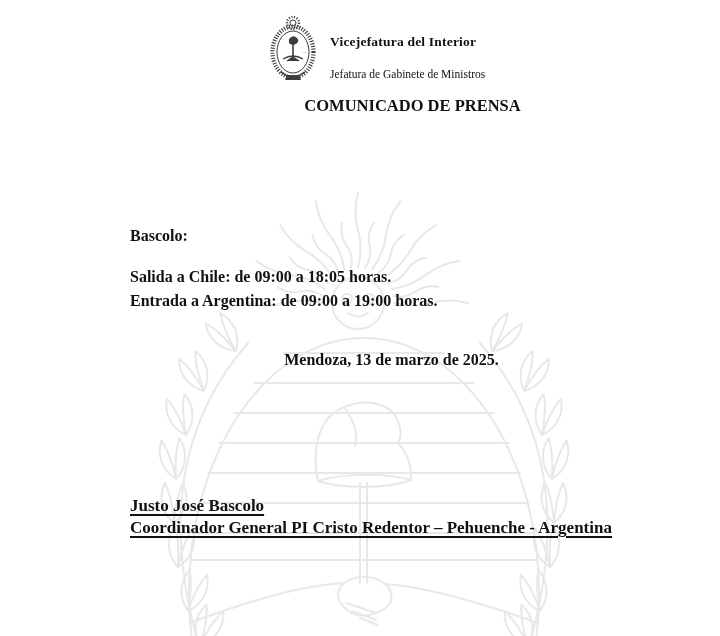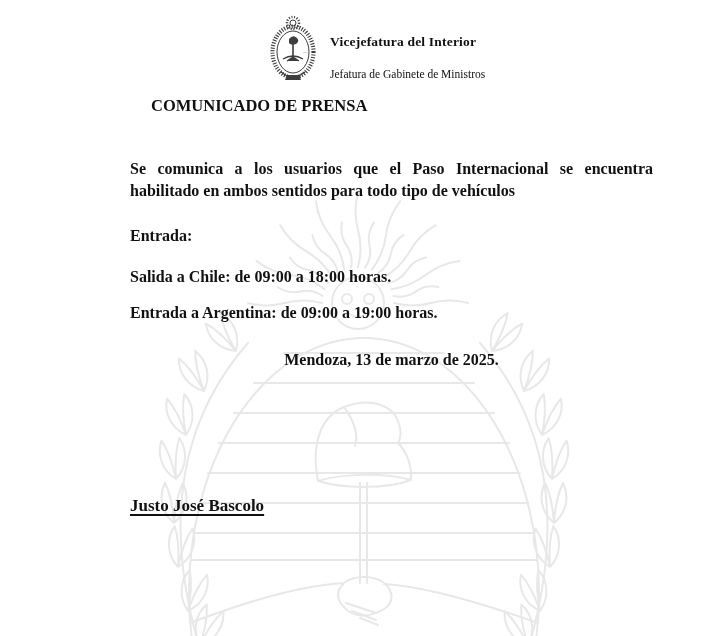--- a/index.html
+++ b/index.html
@@ -19,34 +19,34 @@
   #watermark path, #watermark ellipse, #watermark line, #watermark circle{
     fill:none;stroke:#e8e8e8;stroke-width:2;stroke-linecap:round;stroke-linejoin:round;
   }
   
   #logo{position:absolute;left:265px;top:15px;width:56px;height:66px;}
   .org-text{position:absolute;left:330px;}
   #org-name{top:34px;font-weight:bold;font-size:13.5px;letter-spacing:.2px;}
   #org-subtitle{top:36px;font-size:11.5px;margin-top:32px;}
   
   .doc-title{
-    position:absolute;left:130px;width:523px;text-align:left;
+    position:absolute;left:130px;width:523px;text-align:center;
     font-weight:bold;font-size:16.5px;line-height:24px;
   }
   #title-block{top:94px;}
   #title-line1{transform:translateX(21px);}
   .para{
     position:absolute;left:130px;width:523px;
     font-weight:bold;font-size:16px;line-height:22px;
   }
   #announcement{top:158px;}
   #announcement .j{text-align:justify;text-align-last:justify;}
   #schedule-heading{top:225px;}
   #schedule-exit{top:266px;}
-  #schedule-entry{top:302px;}
+  #schedule-entry{top:290px;}
   #dateline{top:349px;text-align:center;}
   #signature{top:495px;font-size:17px;}
   #signature .underlined{
     text-decoration:underline;
     text-decoration-thickness:1.5px;
     text-underline-offset:3px;
   }
 </style>
 </head>
 <body>
@@ -158,28 +158,25 @@
     </g>
   </svg>
 
   <div class="org-text" id="org-name">Vicejefatura del Interior</div>
   <div class="org-text" id="org-subtitle">Jefatura de Gabinete de Ministros</div>
 
   <div class="doc-title" id="title-block">
     <div id="title-line1">COMUNICADO DE PRENSA</div>
   </div>
 
-  <div class="para" id="announcement">
-    <div class="j">Se comunica a los usuarios que el Paso Internacional se encuentra</div>
-    <div>habilitado en ambos sentidos para todo tipo de vehículos</div>
-  </div>
 
-  <div class="para" id="schedule-heading">Entrada:</div>
-  <div class="para" id="schedule-exit">Salida a Chile: de 09:00 a 18:00 horas.</div>
+  <div class="para" id="schedule-heading">Bascolo:</div>
+  <div class="para" id="schedule-exit">Salida a Chile: de 09:00 a 18:05 horas.</div>
   <div class="para" id="schedule-entry">Entrada a Argentina: de 09:00 a 19:00 horas.</div>
 
   <div class="para" id="dateline">Mendoza, 13 de marzo de 2025.</div>
 
   <div class="para" id="signature">
     <div class="underlined">Justo José Bascolo</div>
+    <div class="underlined">Coordinador General PI Cristo Redentor – Pehuenche - Argentina</div>
   </div>
 
 </div>
 
 </body></html>

